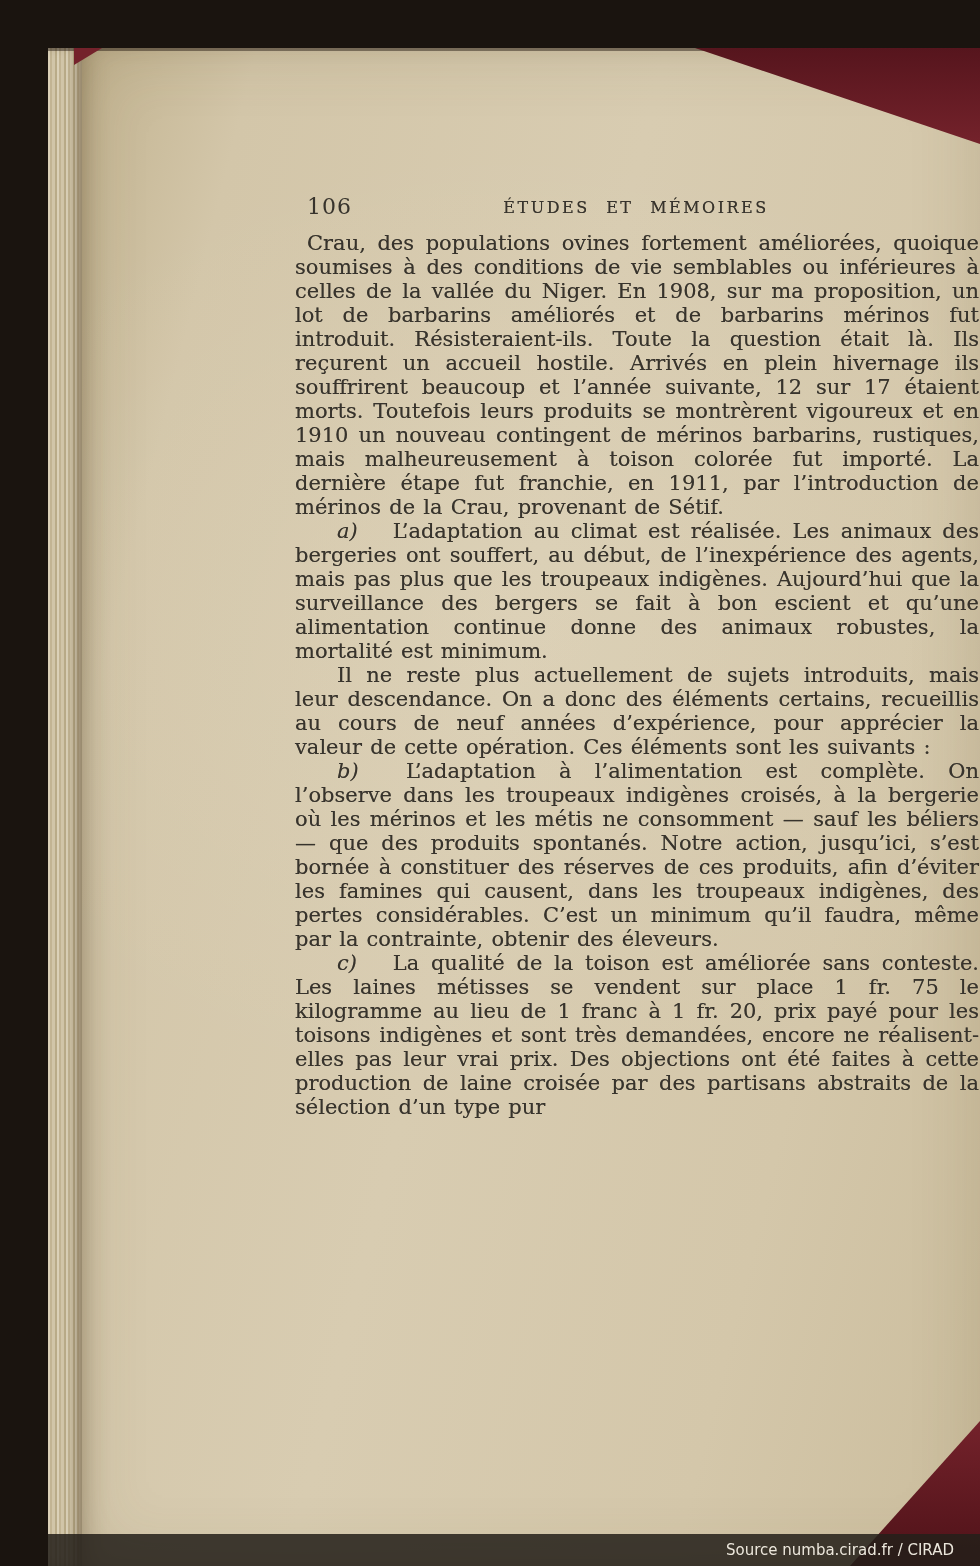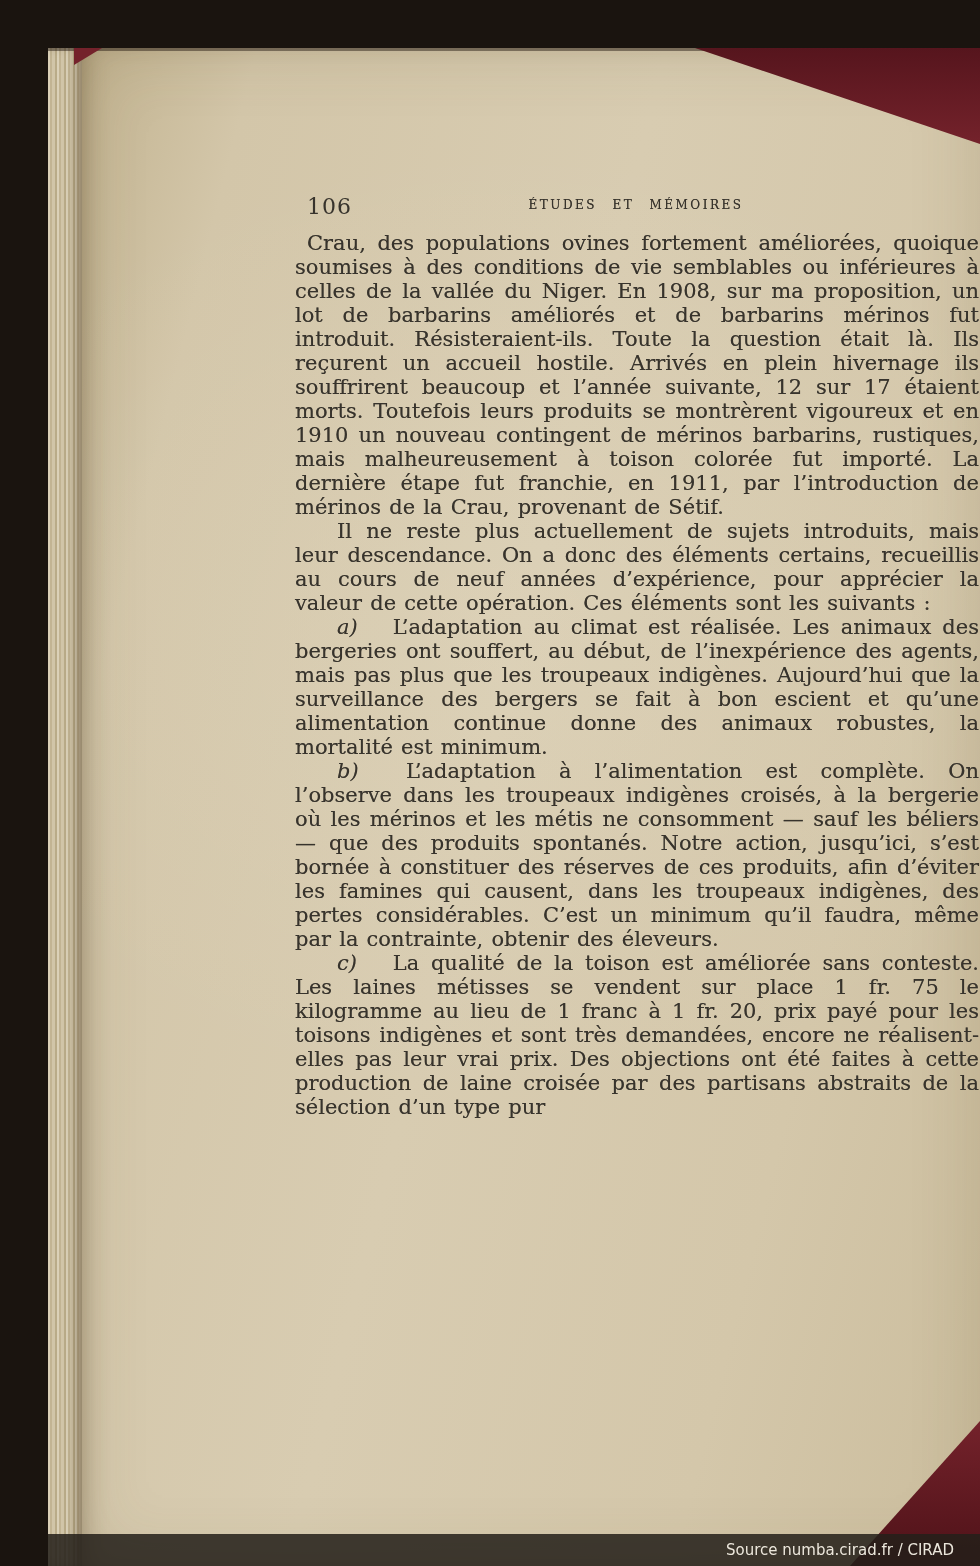--- a/index.html
+++ b/index.html
@@ -54,21 +54,21 @@
   .header-row {
     position:absolute; left:205px; top:120px; width:682px; height:32px;
     color:var(--ink,#37332c);
   }
   .page-number {
     position:absolute; left:0; top:2px;
     font-size:22px; letter-spacing:1px;
   }
   .running-header {
     display:block; text-align:center;
-    font-size:12px; letter-spacing:2.5px; word-spacing:9px;
+    font-size:16px; letter-spacing:2.5px; word-spacing:9px;
     padding-top:6px;
     text-shadow:0 0 .6px rgba(55,51,44,.7);
   }
 
   
   .textblock {
     position:absolute; left:205px; top:171px; width:684px;
     color:var(--ink,#37332c);
     font-size:21px; line-height:24px;
     text-align:justify;
@@ -96,22 +96,22 @@
 
   <div class="paper">
 
     <div class="header-row">
       <span class="page-number">106</span>
       <span class="running-header">ÉTUDES ET MÉMOIRES</span>
     </div>
 
     <div class="textblock">
       <p class="para no-indent"><span>Crau, des populations ovines fortement améliorées, quoique soumises à des conditions de vie semblables ou inférieures à celles de la vallée du Niger. En 1908, sur ma proposition, un lot de barbarins améliorés et de barbarins mérinos fut introduit. Résisteraient-ils. Toute la question était là. Ils reçurent un accueil hostile. Arrivés en plein hivernage ils souffrirent beaucoup et l’année suivante, 12 sur 17 étaient morts. Toutefois leurs produits se montrèrent vigoureux et en 1910 un nouveau contingent de mérinos barbarins, rustiques, mais malheureusement à toison colorée fut importé. La dernière étape fut franchie, en 1911, par l’introduction de mérinos de la Crau, provenant de Sétif.</span></p>
+      <p class="para"><i class="lead">a)</i> <span>L’adaptation au climat est réalisée. Les animaux des bergeries ont souffert, au début, de l’inexpérience des agents, mais pas plus que les troupeaux indigènes. Aujourd’hui que la surveillance des bergers se fait à bon escient et qu’une alimentation continue donne des animaux robustes, la mortalité est minimum.</span></p>
       <p class="para"><span>Il ne reste plus actuellement de sujets introduits, mais leur descendance. On a donc des éléments certains, recueillis au cours de neuf années d’expérience, pour apprécier la valeur de cette opération. Ces éléments sont les suivants :</span></p>
-      <p class="para"><i class="lead">a)</i> <span>L’adaptation au climat est réalisée. Les animaux des bergeries ont souffert, au début, de l’inexpérience des agents, mais pas plus que les troupeaux indigènes. Aujourd’hui que la surveillance des bergers se fait à bon escient et qu’une alimentation continue donne des animaux robustes, la mortalité est minimum.</span></p>
       <p class="para"><i class="lead">b)</i> <span>L’adaptation à l’alimentation est complète. On l’observe dans les troupeaux indigènes croisés, à la bergerie où les mérinos et les métis ne consomment — sauf les béliers — que des produits spontanés. Notre action, jusqu’ici, s’est bornée à constituer des réserves de ces produits, afin d’éviter les famines qui causent, dans les troupeaux indigènes, des pertes considérables. C’est un minimum qu’il faudra, même par la contrainte, obtenir des éleveurs.</span></p>
       <p class="para"><i class="lead">c)</i> <span>La qualité de la toison est améliorée sans conteste. Les laines métisses se vendent sur place 1 fr. 75 le kilogramme au lieu de 1 franc à 1 fr. 20, prix payé pour les toisons indigènes et sont très demandées, encore ne réalisent-elles pas leur vrai prix. Des objections ont été faites à cette production de laine croisée par des partisans abstraits de la sélection d’un type pur</span></p>
     </div>
 
   </div>
 
   <div class="page-edges"></div>
   <div class="top-edge"></div>
   <div class="cover-top-left"></div>
   <div class="cover-top-right"></div>

